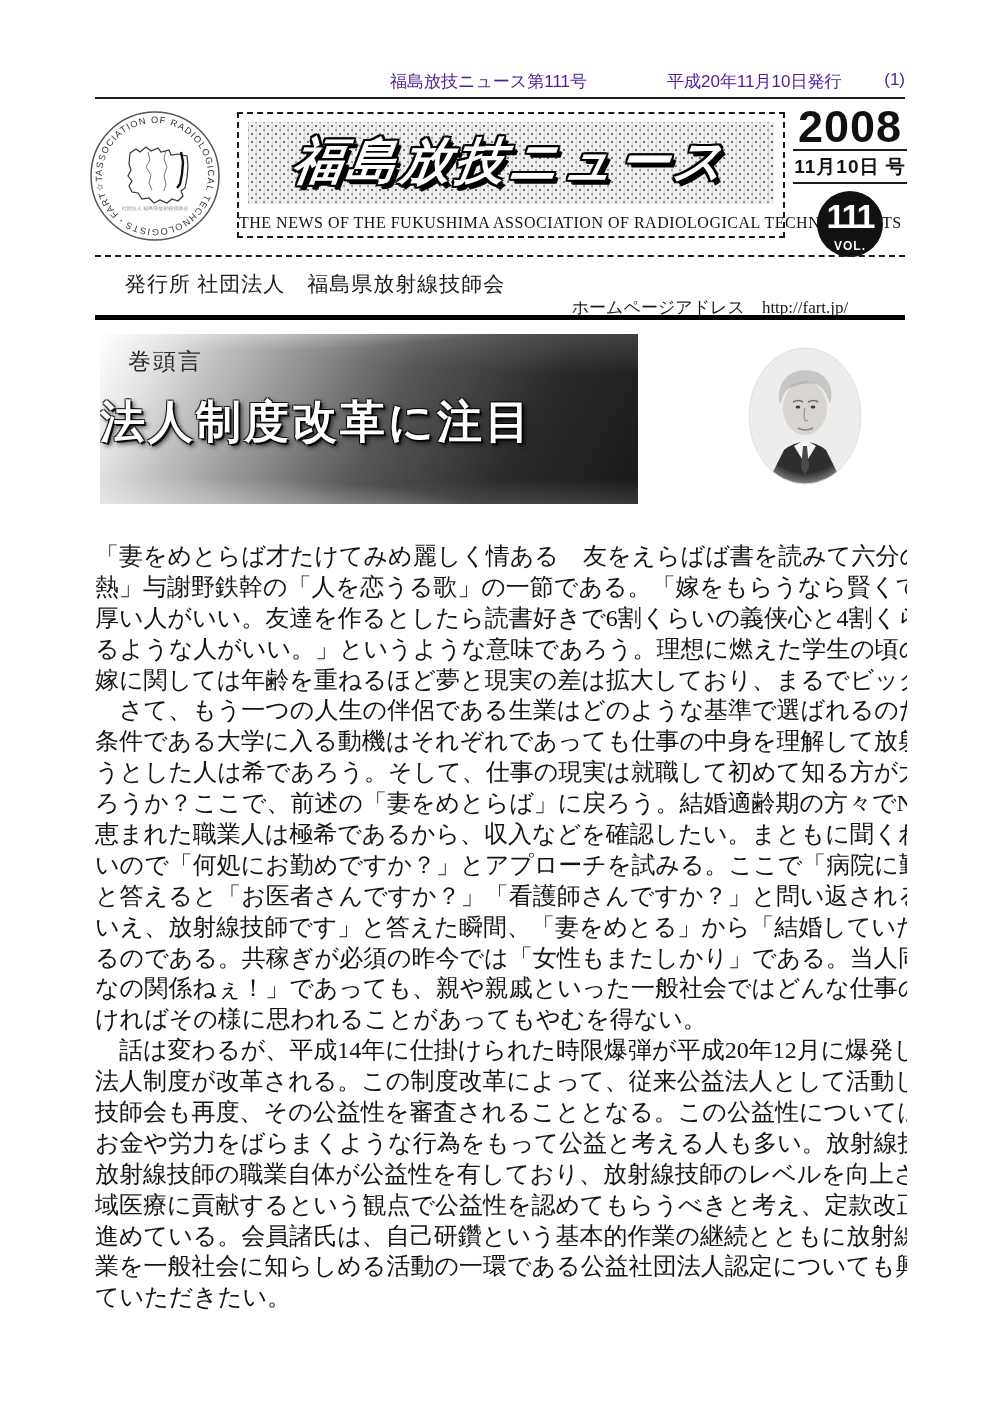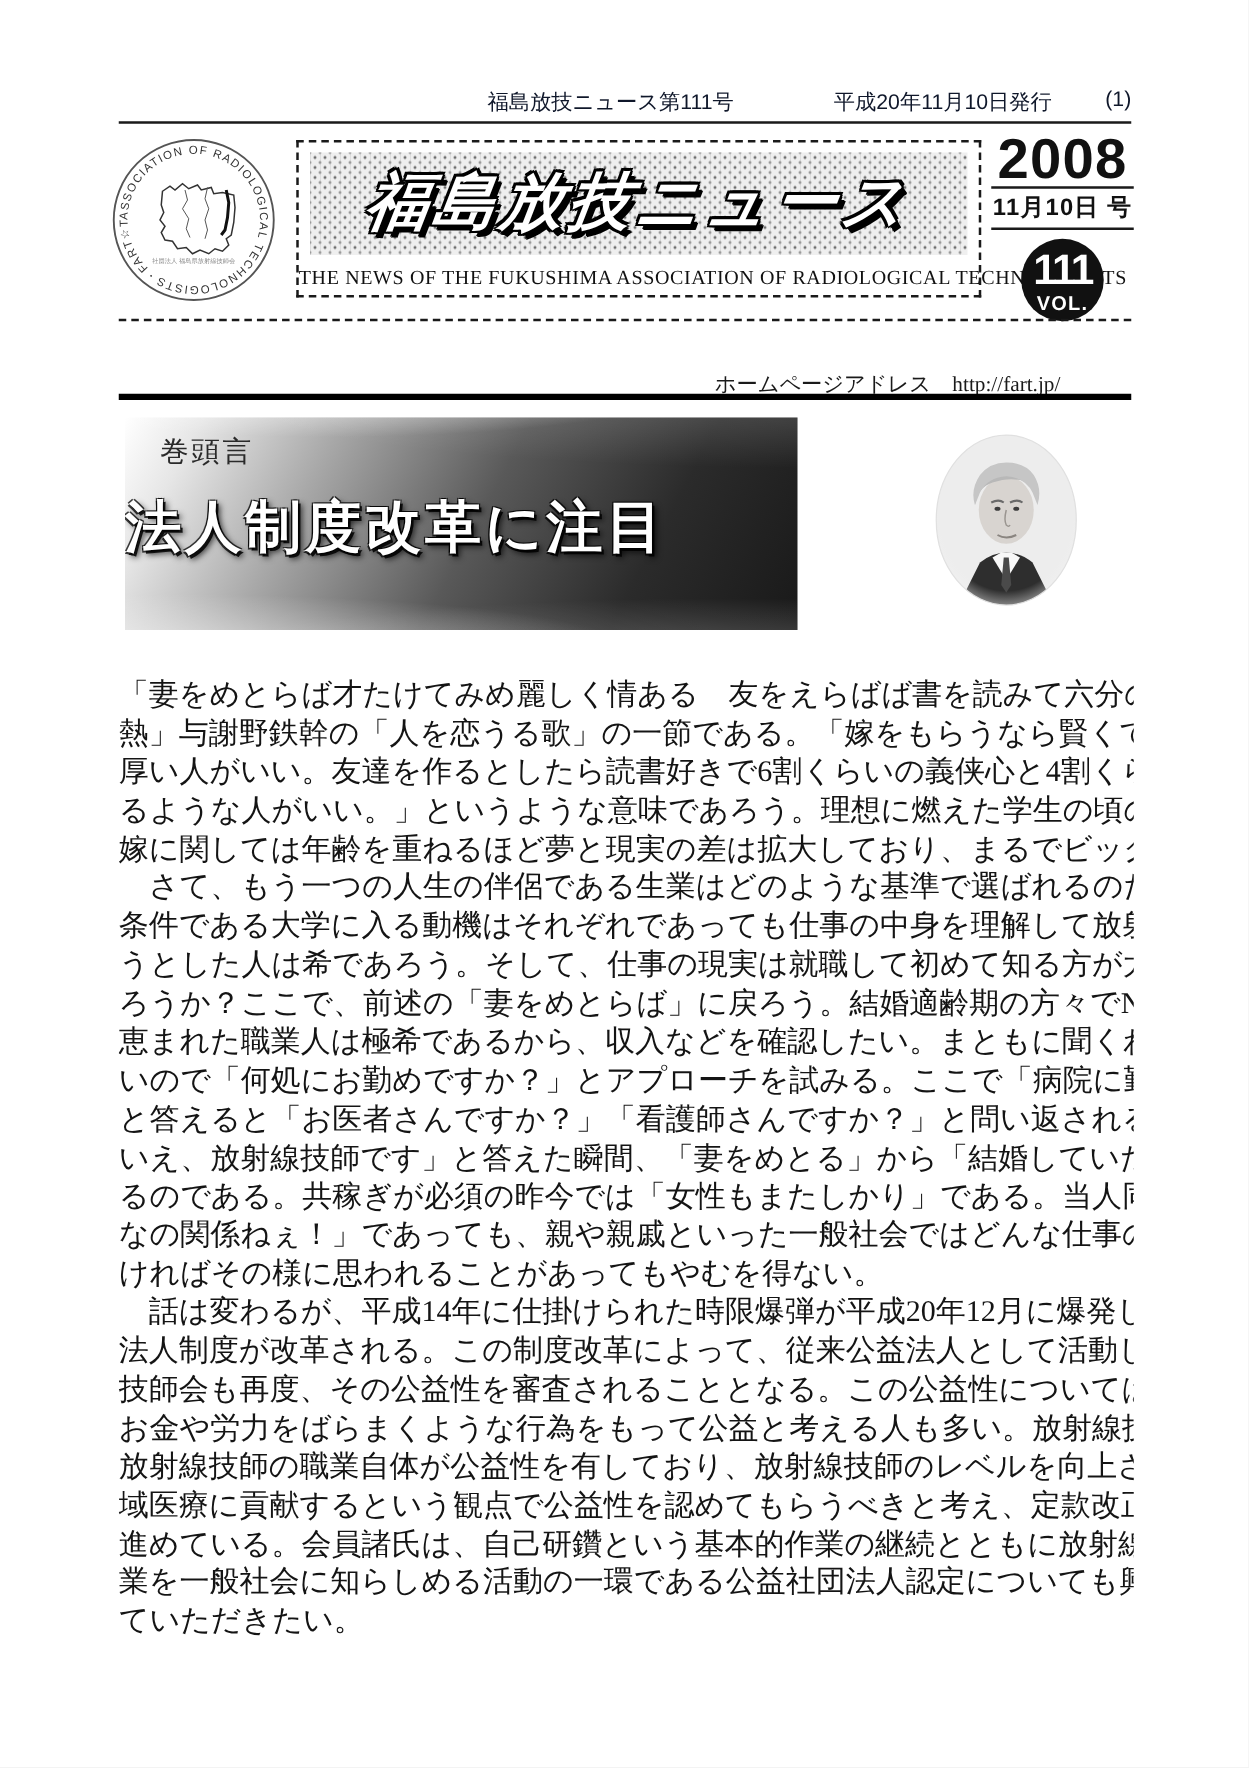--- a/index.html
+++ b/index.html
@@ -3,21 +3,21 @@
 <meta charset="utf-8">
 <style>
   html,body{margin:0;padding:0;background:#e9e9e9;}
   .page{
     position:relative;width:999px;height:1414px;background:#ffffff;
     margin:0 auto;overflow:hidden;
     font-family:"Liberation Serif","DejaVu Serif",serif;color:#111;
   }
   
   .runhead{position:absolute;top:70px;left:95px;width:810px;height:24px;
-    font-family:"Liberation Sans","DejaVu Sans",sans-serif;font-size:17px;color:#0f172a;}
+    font-family:"Liberation Sans","DejaVu Sans",sans-serif;font-size:17px;color:#4c1d95;}
   .runhead .rh-issue{position:absolute;left:295px;top:0;}
   .runhead .rh-date{position:absolute;left:572px;top:0;}
   .runhead .rh-page{position:absolute;right:0;top:0;}
   .toprule{position:absolute;top:97px;left:95px;width:810px;height:2px;background:#1a1a1a;}
 
   
   .logo{position:absolute;top:106px;left:86px;width:138px;height:140px;}
   .titlebox{
     position:absolute;top:112px;left:237px;width:548px;height:126px;
     border:2px dashed #1a1a1a;background:#fff;box-sizing:border-box;
@@ -52,21 +52,21 @@
   .issuecol .year{font-size:45px;font-weight:bold;letter-spacing:1px;line-height:38px;}
   .issuecol .sep{height:2px;background:#1a1a1a;margin:3px 0 4px 0;}
   .issuecol .idate{font-size:19px;font-weight:bold;letter-spacing:1px;line-height:24px;white-space:nowrap;}
   .volcircle{
     position:relative;width:66px;height:66px;border-radius:50%;background:#111;
     margin:7px auto 0 auto;color:#fff;
   }
   .volcircle .num{position:absolute;top:3px;left:0;right:0;text-align:center;
     font-size:34px;font-weight:900;letter-spacing:-2px;line-height:44px;}
   .volcircle .vol{position:absolute;bottom:4px;left:0;right:0;text-align:center;
-    font-size:16px;font-weight:bold;letter-spacing:1px;}
+    font-size:12px;font-weight:bold;letter-spacing:1px;}
   .dashline{position:absolute;top:255px;left:95px;width:810px;border-top:2px dashed #1a1a1a;}
 
   
   .pub{position:absolute;top:266px;left:95px;width:810px;height:44px;font-size:17px;color:#1a1a1a;}
   .pub .issuer{position:absolute;left:30px;top:4px;font-size:21px;letter-spacing:1px;}
   .pub .addr{position:absolute;left:420px;top:6px;width:390px;text-align:left;}
   .pub .home{position:absolute;left:420px;top:30px;width:390px;text-align:center;}
   .thickrule{position:absolute;top:315px;left:95px;width:810px;height:5px;background:#000;}
 
   
@@ -157,20 +157,21 @@
     <div class="sep"></div>
     <div class="volcircle">
       <div class="num">111</div>
       <div class="vol">VOL.</div>
     </div>
   </div>
 
   <div class="dashline"></div>
 
   <div class="pub">
+    <span class="issuer">発行所 社団法人　福島県放射線技師会</span>
     <span class="home">ホームページアドレス　http://fart.jp/</span>
   </div>
   <div class="thickrule"></div>
 
   <div class="banner">
     <div class="seclabel">巻頭言</div>
     <div class="headline">法人制度改革に注目</div>
   </div>
 
   <div class="portrait">

